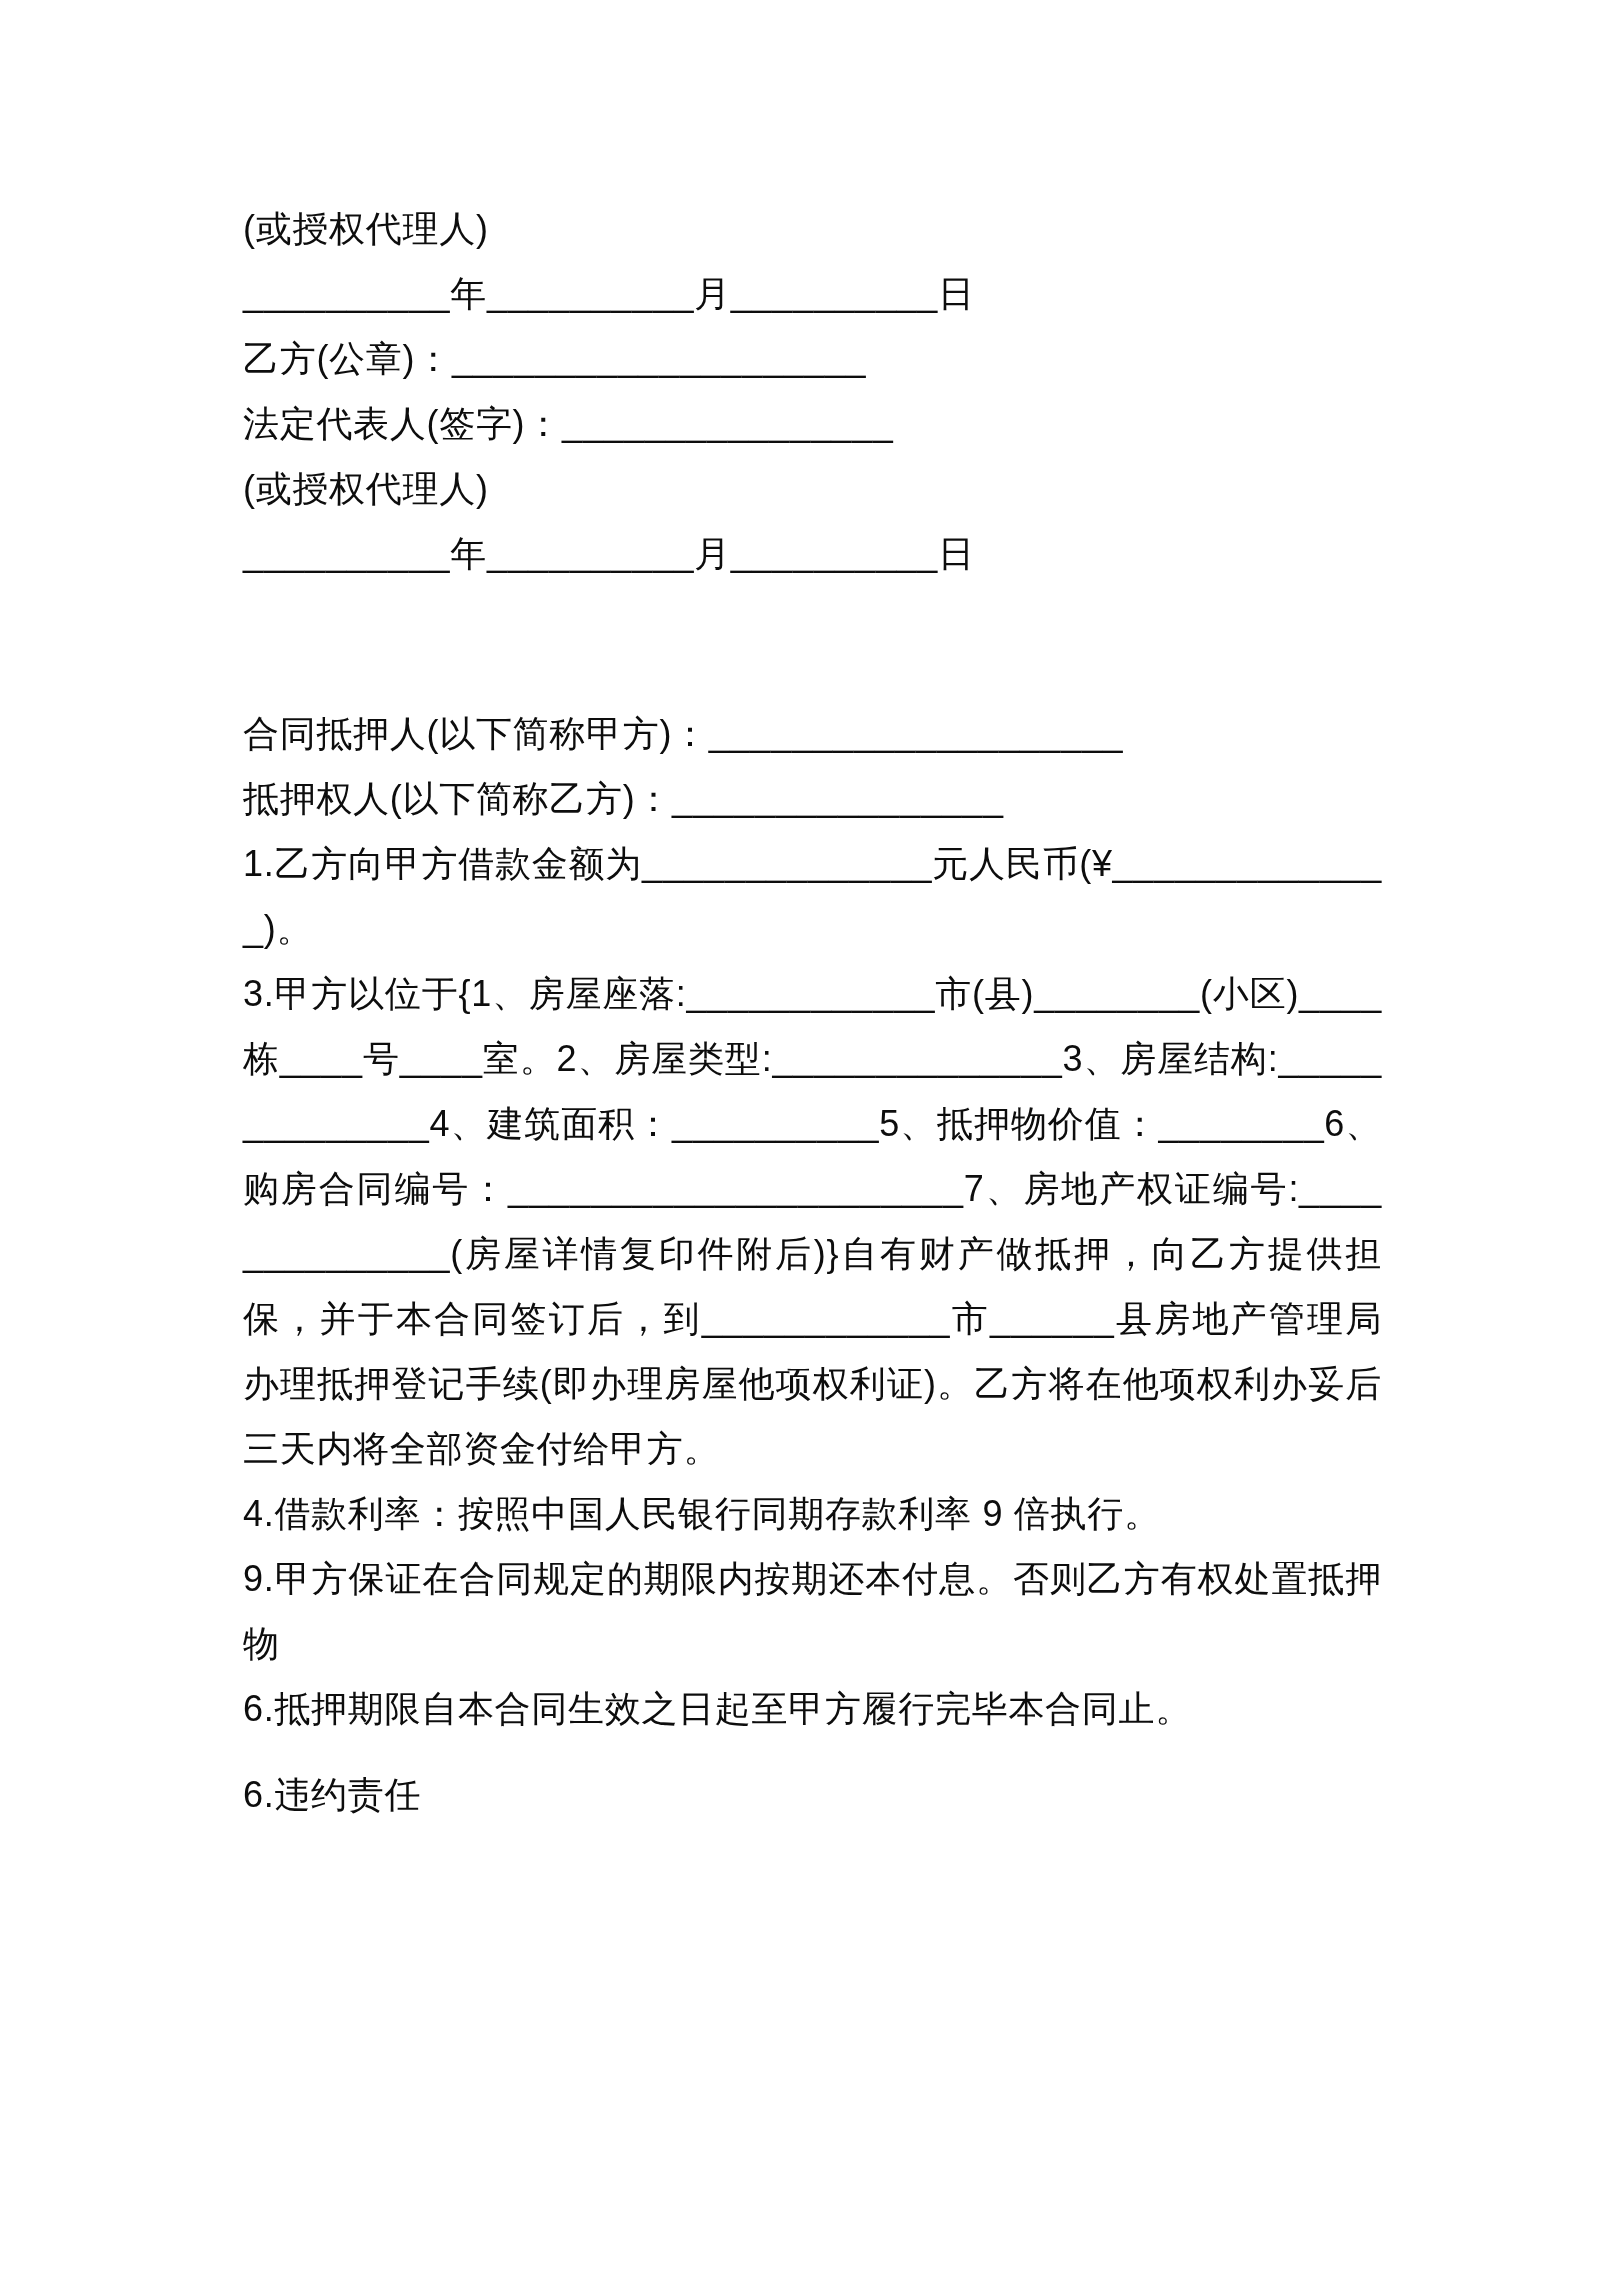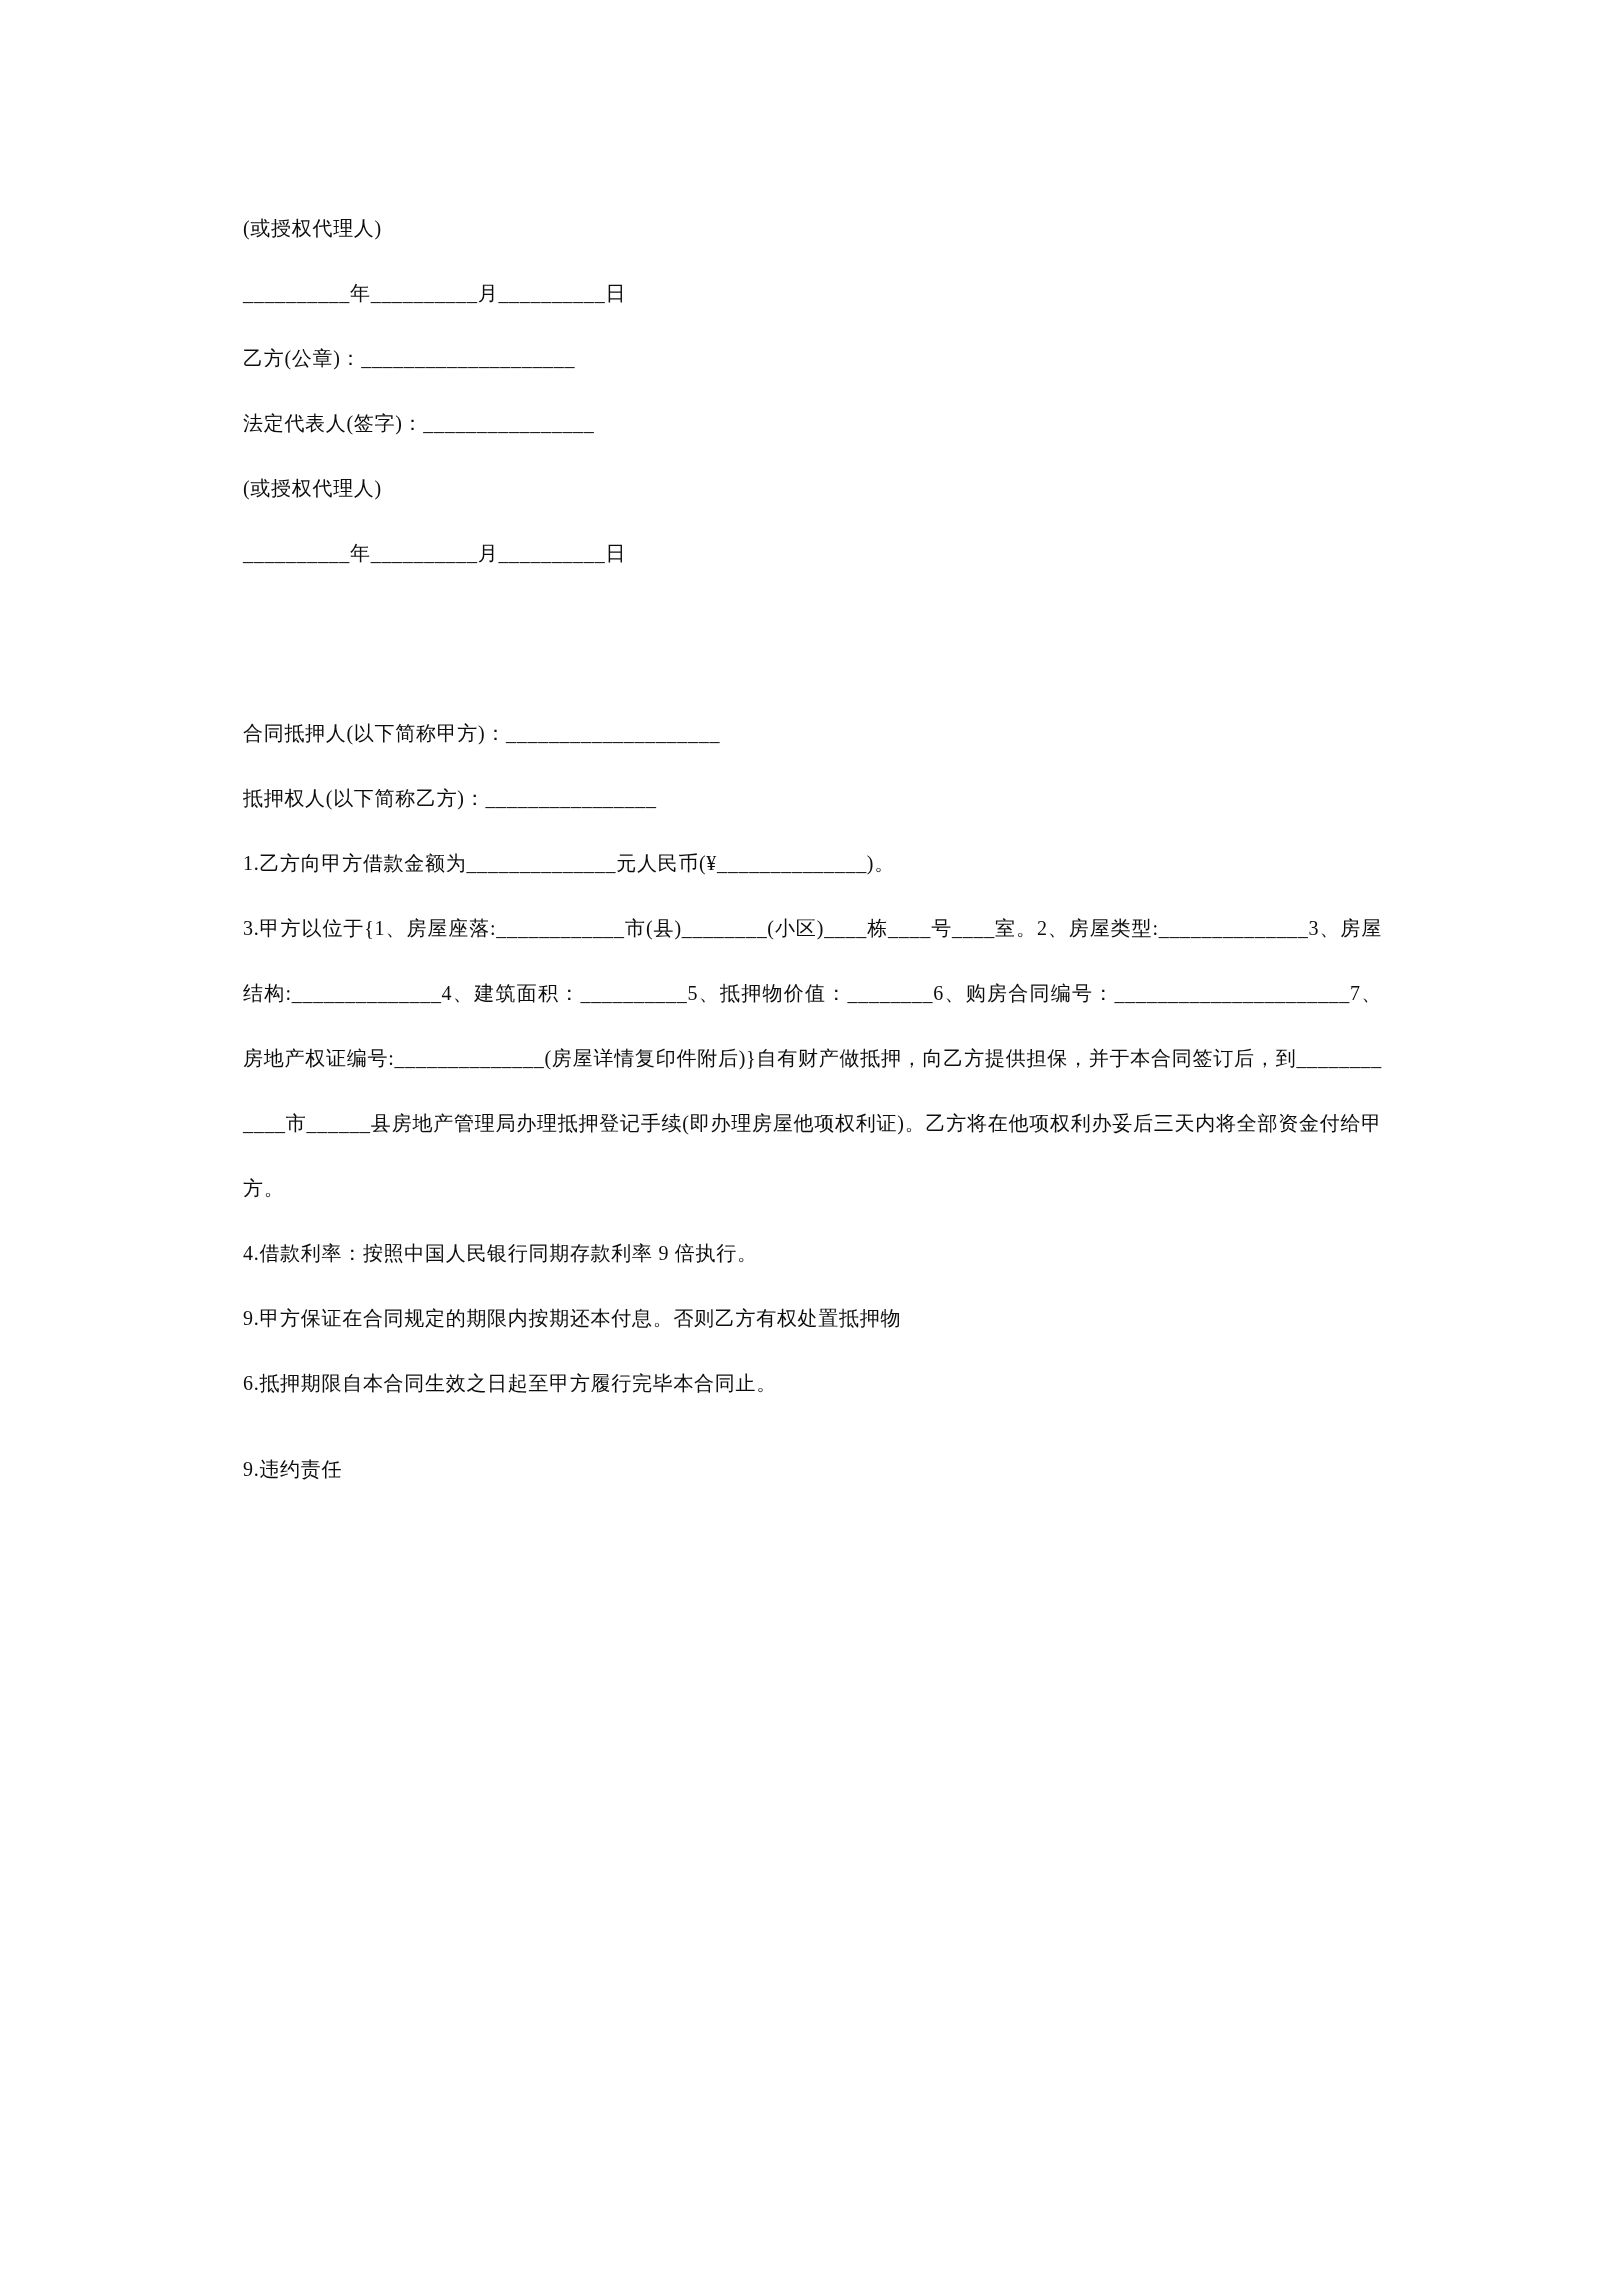--- a/index.html
+++ b/index.html
@@ -11,22 +11,22 @@
     position: relative;
     width: 1623px;
     height: 2295px;
     background: #ffffff;
     box-sizing: border-box;
     padding: 196px 241px 0 243px;
     overflow: hidden;
   }
   .doc {
     color: #0d0d0d;
-    font-family: Liberation Serif, serif;
-    font-size: 20px;
+    font-family: Liberation Sans, sans-serif;
+    font-size: 36px;
   }
   .doc p {
     margin: 0;
     line-height: 65px;
     text-align: justify;
     text-justify: inter-ideograph;
     letter-spacing: 0.7px;
     word-break: break-all;
     white-space: pre-wrap;
   }
@@ -70,17 +70,17 @@
 
     <p>3.甲方以位于{1、房屋座落:____________市(县)________(小区)____栋____号____室。2、房屋类型:______________3、房屋结构:______________4、建筑面积：__________5、抵押物价值：________6、购房合同编号：______________________7、房地产权证编号:______________(房屋详情复印件附后)}自有财产做抵押，向乙方提供担保，并于本合同签订后，到____________市______县房地产管理局办理抵押登记手续(即办理房屋他项权利证)。乙方将在他项权利办妥后三天内将全部资金付给甲方。</p>
 
     <p>4.借款利率：按照中国人民银行同期存款利率 9 倍执行。</p>
 
     <p>9.甲方保证在合同规定的期限内按期还本付息。否则乙方有权处置抵押物</p>
 
     <p>6.抵押期限自本合同生效之日起至甲方履行完毕本合同止。</p>
 
 
-    <p class="small-gap">9.违约责任</p>
+    <p class="small-gap">6.违约责任</p>
 
   </div>
 </div>
 
 
 </body></html>

